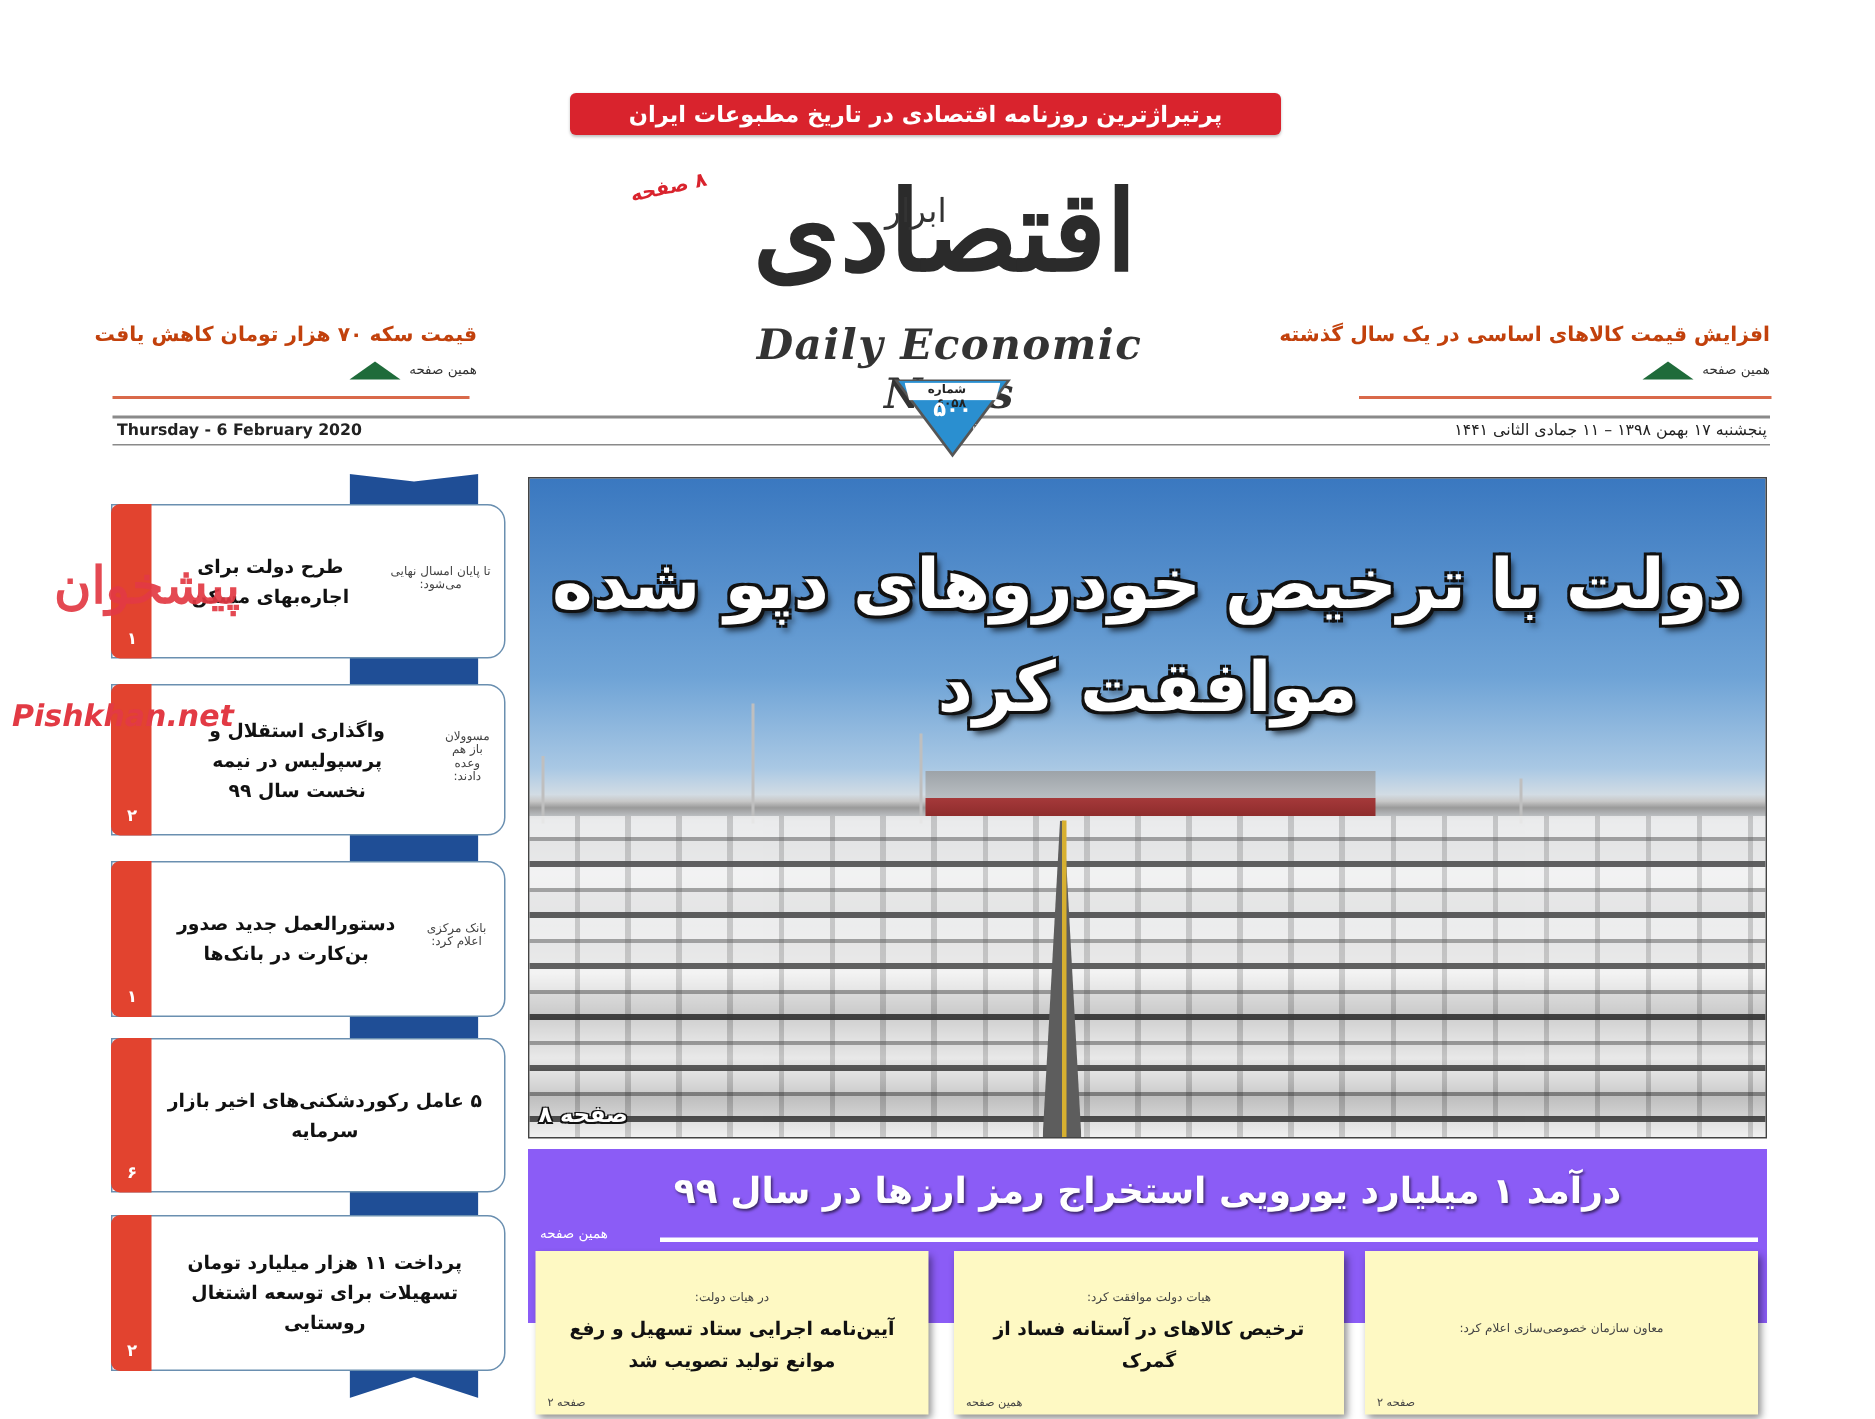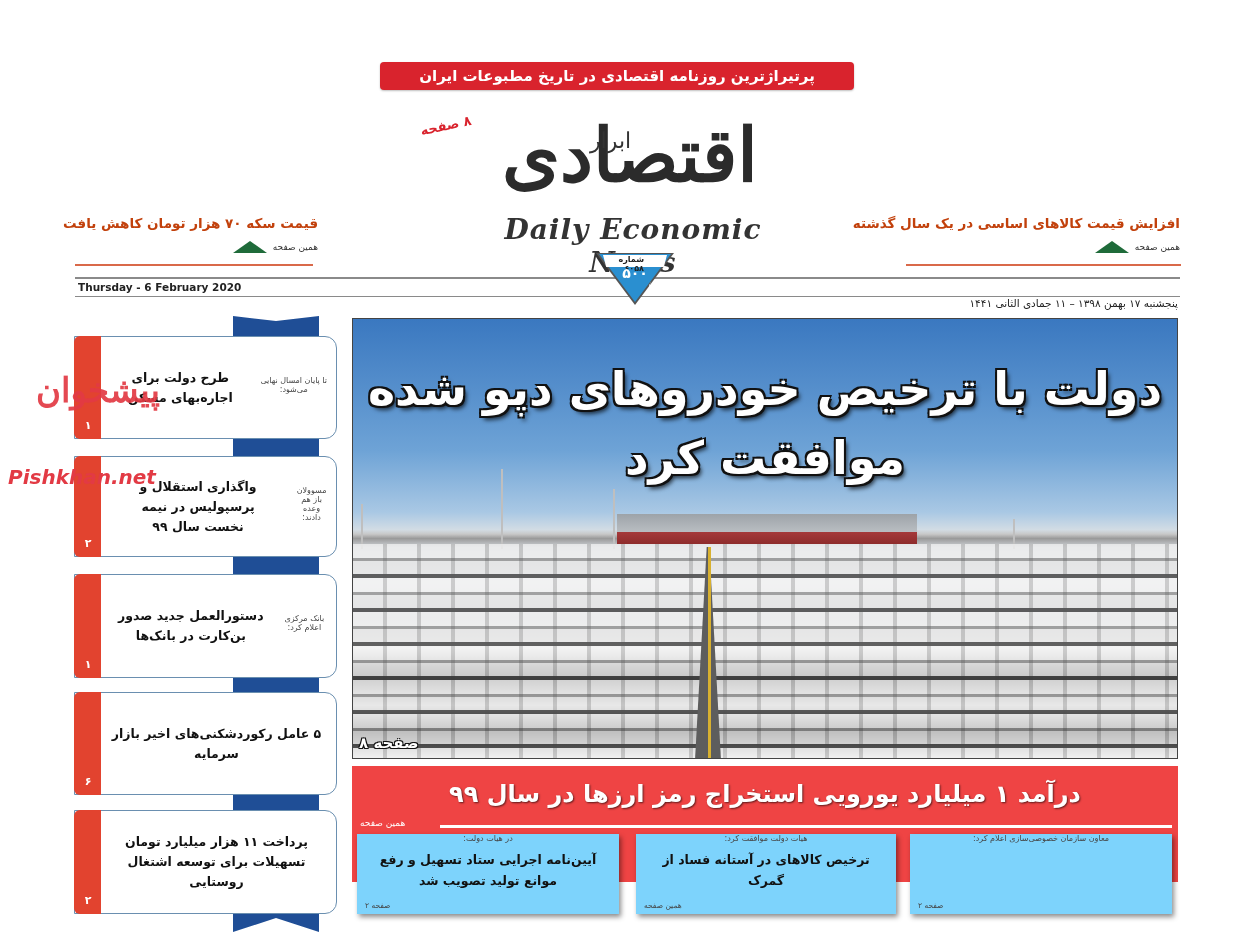--- a/index.html
+++ b/index.html
@@ -37,21 +37,21 @@
   .side-head .title { font-size: 13.5px; font-weight: bold; color: #c2410c; white-space: nowrap; }
   .side-head .ref-row { display: flex; align-items: center; gap: 6px; margin-top: 10px; }
   .side-head .ref { font-size: 9px; color: #333; }
   .tri-up { width: 0; height: 0; border-left: 17px solid transparent; border-right: 17px solid transparent; border-bottom: 12px solid #1f6b3a; }
   .orange-rule { position: absolute; height: 2px; background: #d9694a; top: 264px; }
   .side-left { left: 78px; width: 240px; }
   .side-right { right: 70px; width: 260px; }
 
   .rule { position: absolute; left: 75px; width: 1105px; background: #8a8a8a; }
   .date-en { position: absolute; left: 78px; top: 281px; font-size: 10.5px; font-weight: bold; color: #222; }
-  .date-fa { position: absolute; right: 72px; top: 281px; font-size: 10.5px; color: #222; direction: rtl; margin-top: 16px; }
+  .date-fa { position: absolute; right: 72px; top: 281px; font-size: 10.5px; color: #222; direction: rtl; }
 
   .issue-tri {
     position: absolute; left: 596px; top: 253px; width: 0; height: 0;
     border-left: 39px solid transparent; border-right: 39px solid transparent;
     border-top: 52px solid #555;
   }
   .issue-tri-inner {
     position: absolute; left: 599px; top: 254px; width: 0; height: 0;
     border-left: 36px solid transparent; border-right: 36px solid transparent;
     border-top: 48px solid #2a8fd0;
@@ -108,30 +108,30 @@
   }
   .photo-title.l1 { top: 22px; margin-top: 21px; }
   .photo-title.l2 { top: 112px; }
   .photo-page {
     position: absolute; left: 6px; bottom: 6px; direction: rtl; color: #fff; font-size: 15px; font-weight: bold;
     text-shadow: 1px 1px 0 #111, -1px -1px 0 #111, 1px -1px 0 #111, -1px 1px 0 #111;
   }
 
   
   .green {
-    position: absolute; left: 352px; top: 766px; width: 826px; height: 116px; background: #ef4444;
+    position: absolute; left: 352px; top: 766px; width: 826px; height: 116px; background: #8b5cf6;
   }
   .green .headline { position: absolute; left: 0; right: 0; top: 14px; text-align: center; direction: rtl; color: #fff; font-size: 24px; font-weight: bold; text-shadow: 1px 1px 2px rgba(0,0,0,0.6); }
   .green .ref { position: absolute; left: 8px; top: 52px; color: #fff; font-size: 9px; direction: rtl; }
   .green .ref-line { position: absolute; left: 88px; right: 6px; top: 59px; height: 3px; background: #fff; }
 
   .subcard {
-    position: absolute; top: 834px; height: 80px; background: #7dd3fc; direction: rtl;
+    position: absolute; top: 834px; height: 109px; background: #fef9c3; direction: rtl;
     box-shadow: 2px 3px 5px rgba(0,0,0,0.45);
-    display: flex; flex-direction: column; align-items: center; justify-content: flex-start; text-align: center;
+    display: flex; flex-direction: column; align-items: center; justify-content: center; text-align: center;
   }
   .subcard .kicker { font-size: 8px; color: #444; margin-bottom: 6px; }
   .subcard .headline { font-size: 12.5px; font-weight: bold; color: #111; line-height: 21px; padding: 0 8px; }
   .subcard .ref { position: absolute; left: 8px; bottom: 4px; font-size: 7.5px; color: #444; }
 </style>
 </head>
 <body>
 
 <div class="tagline">پرتیراژترین روزنامه اقتصادی در تاریخ مطبوعات ایران</div>
 <div class="pages-badge">۸ صفحه</div>

